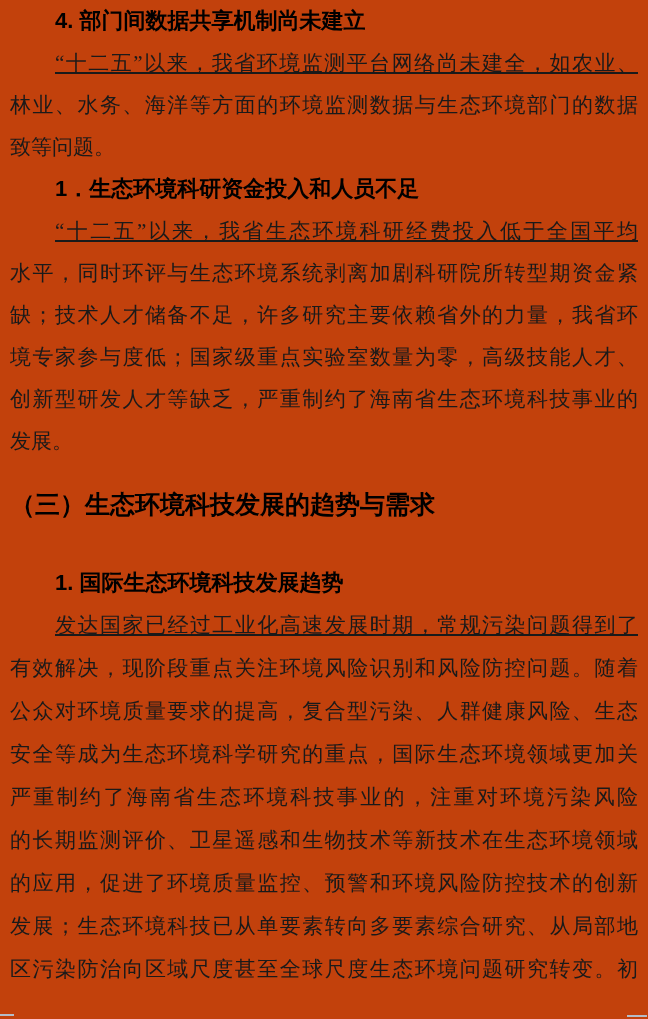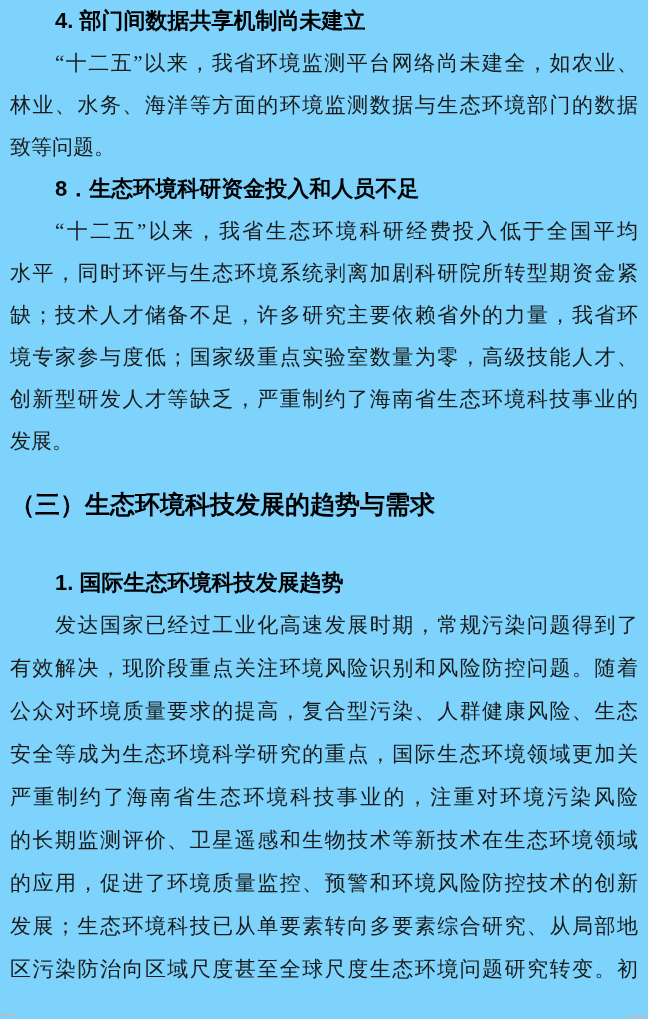--- a/index.html
+++ b/index.html
@@ -6,21 +6,21 @@
     margin: 0;
     padding: 0;
     background: #ffffff;
   }
   .page {
     position: relative;
     width: 648px;
     height: 1019px;
     box-sizing: border-box;
     padding: 0 10px;
-    background: #7dd3fc;
+    background: #c2410c;
     overflow: hidden;
     font-family: "Liberation Serif", "DejaVu Serif", serif;
     color: #1a1a1a;
   }
   
   .h-num {
     margin: 0;
     padding-left: 45px;
     height: 42px;
     line-height: 42px;
@@ -44,21 +44,21 @@
   }
   .para { margin: 0; }
   .line {
     height: 42px;
     line-height: 42px;
     font-size: 21px;
     text-align: justify;
     text-align-last: justify;
     text-justify: inter-character;
   }
-  .line.first { text-indent: 45px; }
+  .line.first { text-indent: 45px; text-decoration: underline; }
   .line.plain { text-align: center; text-align-last: left; }
   .para.tight43 .line { height: 43px; line-height: 43px; }
   
   .edge-artifact {
     position: absolute;
     height: 2px;
     background: #b5bdc7;
   }
   .edge-artifact.left  { left: 0;  bottom: 3px; width: 14px; }
   .edge-artifact.right { right: 1px; bottom: 2px; width: 20px; }
@@ -69,21 +69,21 @@
 <div class="page">
 
   <div class="h-num">4. 部门间数据共享机制尚未建立</div>
 
   <div class="para">
     <div class="line first">“十二五”以来，我省环境监测平台网络尚未建全，如农业、</div>
     <div class="line">林业、水务、海洋等方面的环境监测数据与生态环境部门的数据</div>
     <div class="line plain">致等问题。</div>
   </div>
 
-  <div class="h-num">8．生态环境科研资金投入和人员不足</div>
+  <div class="h-num">1．生态环境科研资金投入和人员不足</div>
 
   <div class="para">
     <div class="line first">“十二五”以来，我省生态环境科研经费投入低于全国平均</div>
     <div class="line">水平，同时环评与生态环境系统剥离加剧科研院所转型期资金紧</div>
     <div class="line">缺；技术人才储备不足，许多研究主要依赖省外的力量，我省环</div>
     <div class="line">境专家参与度低；国家级重点实验室数量为零，高级技能人才、</div>
     <div class="line">创新型研发人才等缺乏，严重制约了海南省生态环境科技事业的</div>
     <div class="line plain">发展。</div>
   </div>
 

